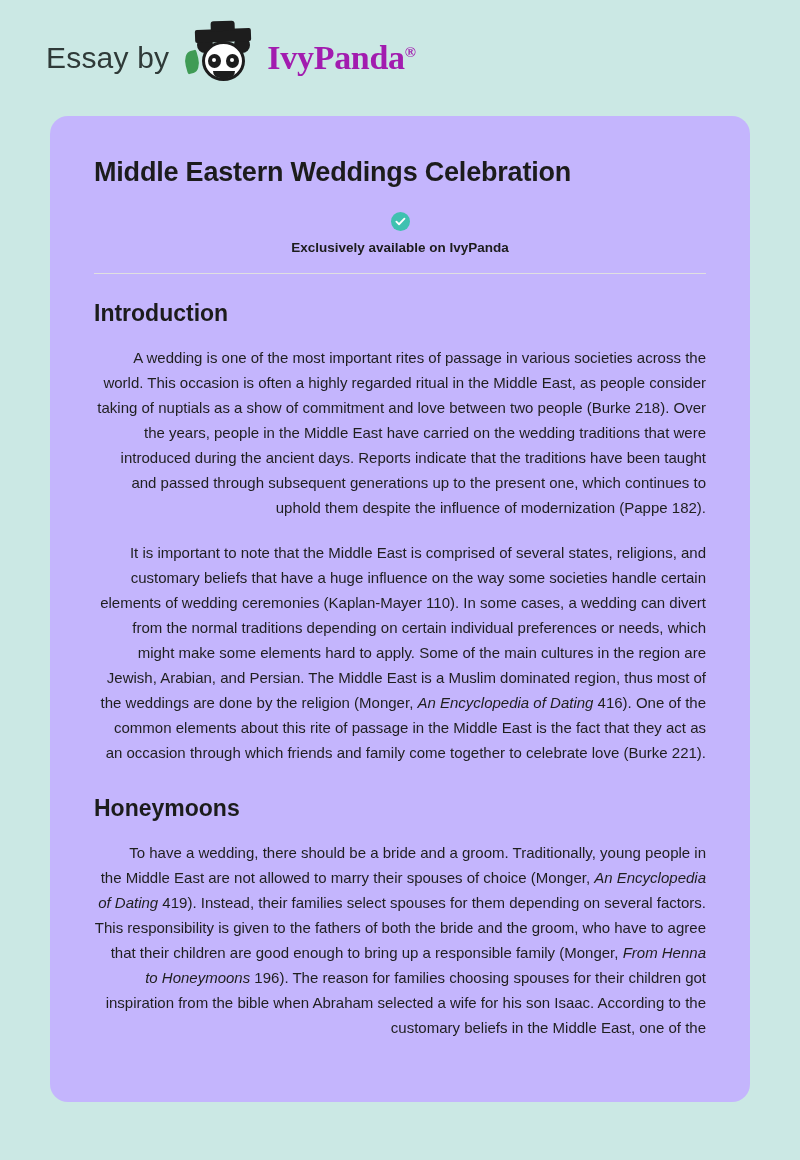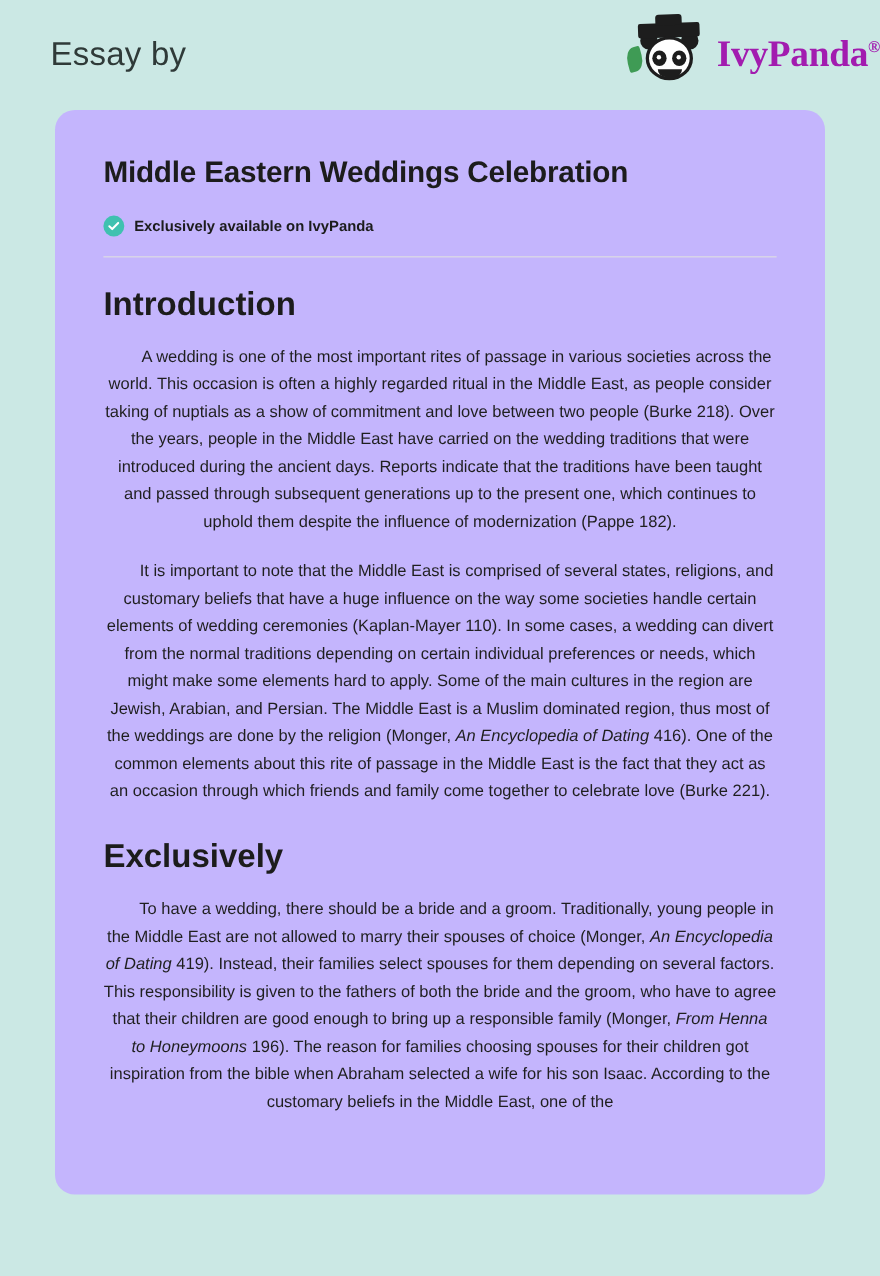--- a/index.html
+++ b/index.html
@@ -13,25 +13,24 @@
   }
   .page {
     width: 800px;
     min-height: 1160px;
     background: #cbe8e4;
     position: relative;
     overflow: hidden;
   }
   
   .brand-header {
-    height: 100px;
+    height: 116px;
     display: flex;
     align-items: center;
     padding-left: 46px;
-    justify-content: space-between;
   }
   .brand-essay {
     font-size: 30px;
     color: #2f3a38;
     letter-spacing: .2px;
     font-weight: 400;
   }
   .brand-logo {
     display: flex;
     align-items: center;
@@ -149,20 +148,21 @@
     font-weight: bold;
     color: #1c1c1c;
     margin: 0 0 22px 0;
     letter-spacing: -.2px;
   }
   .exclusive {
     display: flex;
     align-items: center;
     gap: 9px;
     margin-bottom: 18px;
+    flex-direction: column;
   }
   .check-badge {
     width: 19px;
     height: 19px;
     border-radius: 50%;
     background: #3fc1b0;
     display: inline-flex;
     align-items: center;
     justify-content: center;
     flex: none;
@@ -172,33 +172,33 @@
     font-size: 13.5px;
     font-weight: bold;
     color: #1c1c1c;
   }
   .rule {
     border: none;
     border-top: 1px solid #e0e0e0;
     margin: 0 0 26px 0;
   }
   h2.section {
-    font-size: 30px;
+    font-size: 23px;
     font-weight: bold;
     color: #1c1c1c;
     margin: 0 0 18px 0;
   }
   h2.section.spaced { margin-top: 30px; }
   p.body {
     font-size: 15px;
     line-height: 25px;
     color: #1f1f1f;
     margin: 0 0 20px 0;
     text-indent: 30px;
-    text-align: center;
+    text-align: right;
   }
   p.body:last-child { margin-bottom: 16px; }
   em { font-style: italic; }
 </style>
 </head>
 <body>
 
 <div class="page">
 
   <div class="brand-header">
@@ -230,17 +230,17 @@
       </span>
       <span class="exclusive-text">Exclusively available on IvyPanda</span>
     </div>
 
     <hr class="rule">
 
     <h2 class="section">Introduction</h2>
     <p class="body"><span>A wedding is one of the most important rites of passage in various societies across the world. This occasion is often a highly regarded ritual in the Middle East, as people consider taking of nuptials as a show of commitment and love between two people (Burke 218). Over the years, people in the Middle East have carried on the wedding traditions that were introduced during the ancient days. Reports indicate that the traditions have been taught and passed through subsequent generations up to the present one, which continues to uphold them despite the influence of modernization (Pappe 182).</span></p>
     <p class="body"><span>It is important to note that the Middle East is comprised of several states, religions, and customary beliefs that have a huge influence on the way some societies handle certain elements of wedding ceremonies (Kaplan-Mayer 110). In some cases, a wedding can divert from the normal traditions depending on certain individual preferences or needs, which might make some elements hard to apply. Some of the main cultures in the region are Jewish, Arabian, and Persian. The Middle East is a Muslim dominated region, thus most of the weddings are done by the religion (Monger, </span><em>An Encyclopedia of Dating</em><span> 416). One of the common elements about this rite of passage in the Middle East is the fact that they act as an occasion through which friends and family come together to celebrate love (Burke 221).</span></p>
 
-    <h2 class="section spaced">Exclusively</h2>
+    <h2 class="section spaced">Honeymoons</h2>
     <p class="body"><span>To have a wedding, there should be a bride and a groom. Traditionally, young people in the Middle East are not allowed to marry their spouses of choice (Monger, </span><em>An Encyclopedia of Dating</em><span> 419). Instead, their families select spouses for them depending on several factors. This responsibility is given to the fathers of both the bride and the groom, who have to agree that their children are good enough to bring up a responsible family (Monger, </span><em>From Henna to Honeymoons</em><span> 196). The reason for families choosing spouses for their children got inspiration from the bible when Abraham selected a wife for his son Isaac. According to the customary beliefs in the Middle East, one of the</span></p>
 
   </div>
 </div>
 
 </body></html>

